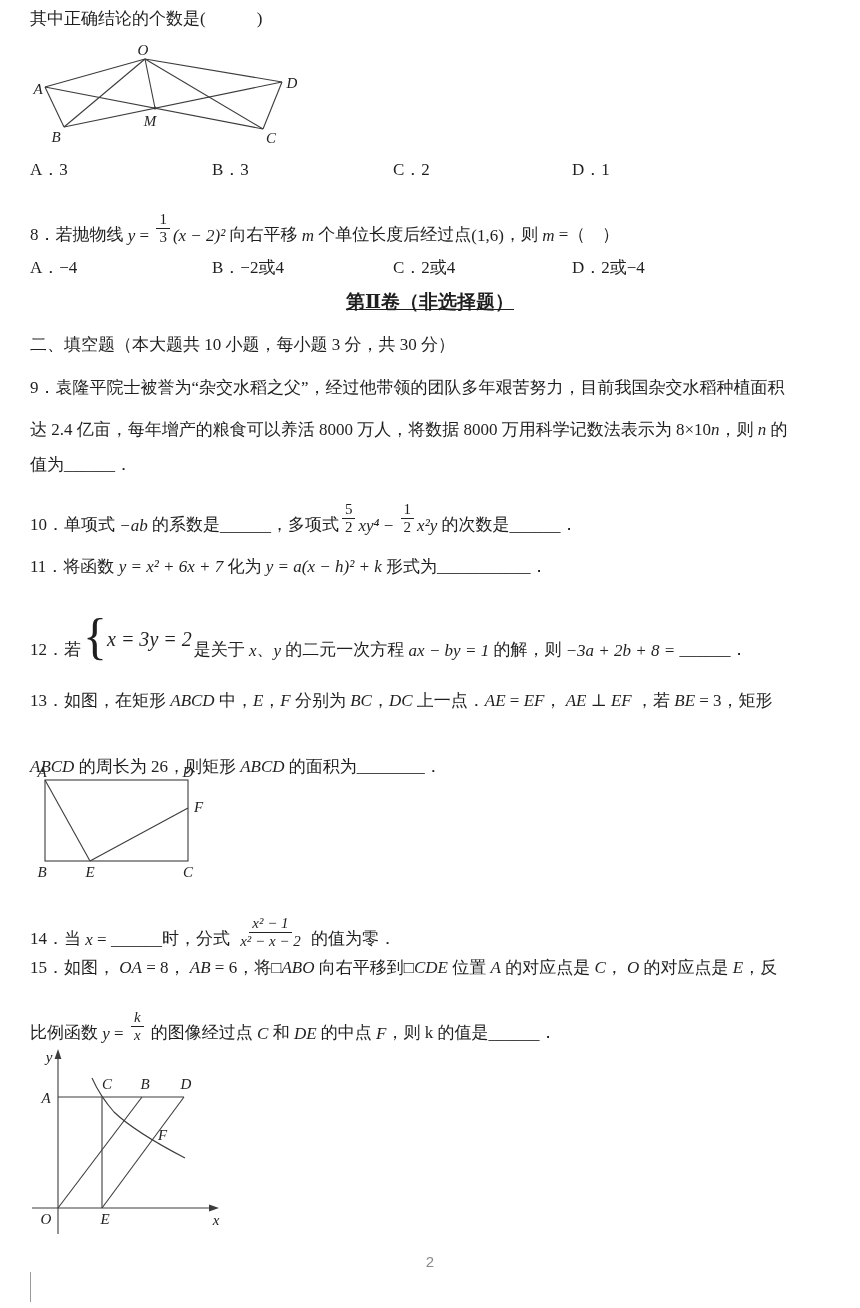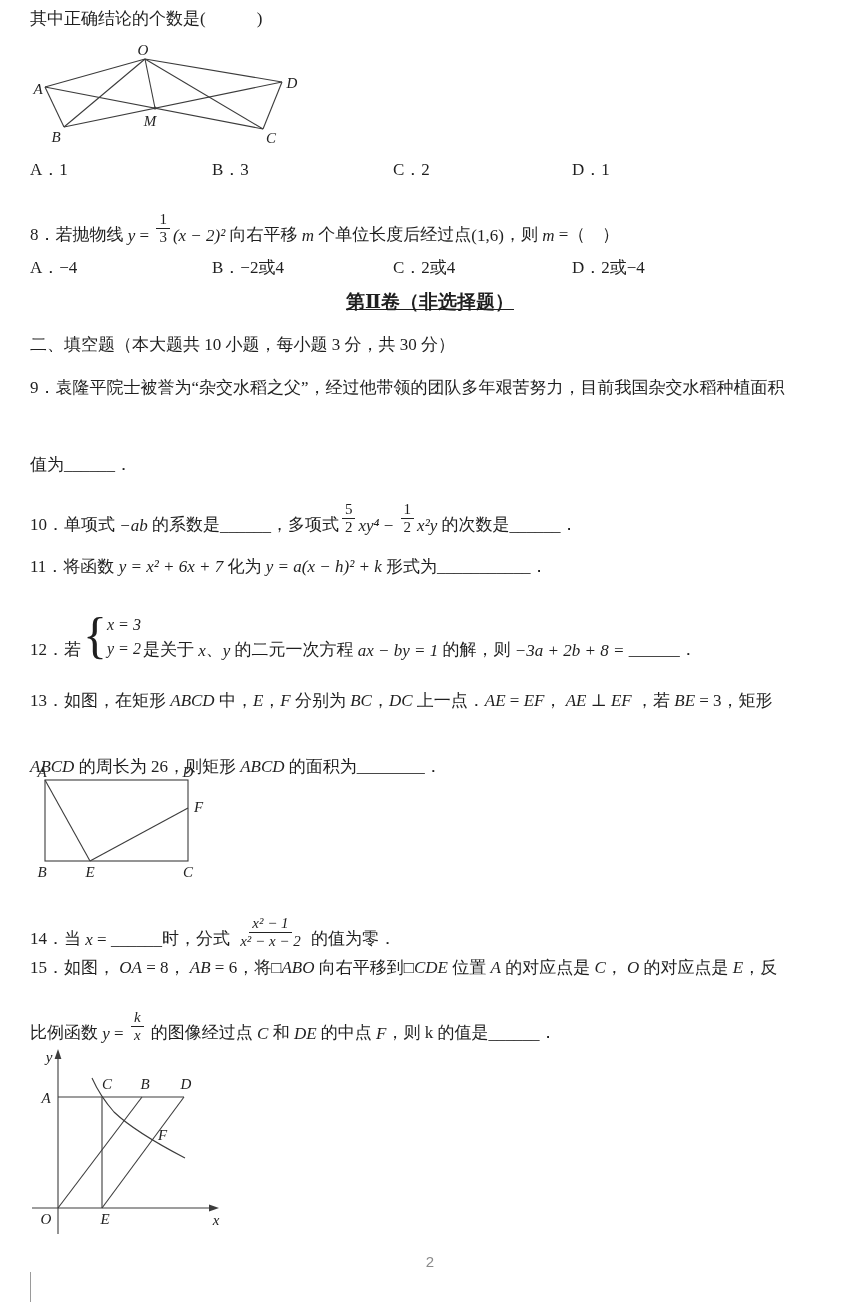--- a/index.html
+++ b/index.html
@@ -10,21 +10,21 @@
   .it{font-style:italic;}
   .center{left:0;width:860px;text-align:center;}
   .bold{font-weight:bold;text-decoration:underline;}
   .opt{position:absolute;font-size:17px;white-space:pre-wrap;}
   .frac{display:inline-flex;flex-direction:column;align-items:center;text-align:center;
         font-size:15px;line-height:1.15;margin:0 3px;}
   .fnum{display:block;padding:0 3px;border-bottom:1.2px solid #222;}
   .fden{display:block;padding:0 3px;}
   .cases{display:inline-flex;align-items:center;margin:0 2px;}
   .brace{font-size:50px;line-height:.9;font-weight:400;transform:translateY(-2px);}
-  .ccol{display:flex;flex-direction:column;font-size:16px;line-height:1.5;}
+  .ccol{display:flex;flex-direction:row;font-size:20px;line-height:1.5;}
   .cline{font-style:italic;}
   svg{position:absolute;overflow:visible;}
   svg line, svg path, svg rect{stroke:#3c3c3c;stroke-width:1.1;fill:none;}
   svg polygon{fill:#3c3c3c;stroke:none;}
   svg text{font-family:"Liberation Serif","DejaVu Serif",serif;font-style:italic;
            font-size:15px;fill:#222;stroke:none;}
   .pagenum{position:absolute;left:0;width:860px;top:1253px;text-align:center;
            font-size:15px;color:#8a8a8a;font-family:"Liberation Sans",sans-serif;}
   .tick{position:absolute;width:1px;height:30px;background:#9a9a9a;top:1272px;}
 </style>
@@ -47,35 +47,36 @@
     <line x1="115" y1="17" x2="125" y2="66"></line>
     <circle cx="125" cy="66" r="1.6" fill="#3c3c3c" stroke="none"></circle>
     <text x="113" y="13" text-anchor="middle">O</text>
     <text x="8" y="52" text-anchor="middle">A</text>
     <text x="26" y="100" text-anchor="middle">B</text>
     <text x="120" y="84" text-anchor="middle">M</text>
     <text x="241" y="101" text-anchor="middle">C</text>
     <text x="262" y="46" text-anchor="middle">D</text>
   </svg>
 
-  <span class="opt" style="left:30px;top:158px">A．1</span>
+  <span class="opt" style="left:30px;top:158px">A．3</span>
   <span class="opt" style="left:212px;top:158px">B．3</span>
   <span class="opt" style="left:393px;top:158px">C．2</span>
   <span class="opt" style="left:572px;top:158px">D．1</span>
 
   <div class="mline" style="top:198px;height:48px"><span>8．若抛物线 </span><span class="it">y</span><span> = </span><span class="frac"><span class="fnum">1</span><span class="fden">3</span></span><span class="it">(x − 2)²</span><span> 向右平移 </span><span class="it">m</span><span> 个单位长度后经过点</span><span>(1,6)</span><span>，则 </span><span class="it">m</span><span> =（　）</span></div>
   <span class="opt" style="left:30px;top:256px">A．−4</span>
   <span class="opt" style="left:212px;top:256px">B．−2或4</span>
   <span class="opt" style="left:393px;top:256px">C．2或4</span>
   <span class="opt" style="left:572px;top:256px">D．2或−4</span>
 
   <div class="line center bold" style="top:291px;font-size:19px">第Ⅱ卷（非选择题）</div>
   <div class="line" style="top:334px">二、填空题（本大题共 10 小题，每小题 3 分，共 30 分）</div>
 
   <div class="line" style="top:377px"><span>9．袁隆平院士被誉为“杂交水稻之父”，经过他带领的团队多年艰苦努力，目前我国杂交水稻种植面积</span></div>
+  <div class="line" style="top:419px"><span>达 2.4 亿亩，每年增产的粮食可以养活 8000 万人，将数据 8000 万用科学记数法表示为 8×10</span><span class="it">n</span><span>，则 </span><span class="it">n</span><span> 的</span></div>
   <div class="line" style="top:454px"><span>值为</span><span>______</span><span>．</span></div>
 
   <div class="mline" style="top:488px;height:48px"><span>10．单项式 </span><span class="it">−ab</span><span> 的系数是</span><span>______</span><span>，多项式</span><span class="frac"><span class="fnum">5</span><span class="fden">2</span></span><span class="it">xy⁴</span><span> − </span><span class="frac"><span class="fnum">1</span><span class="fden">2</span></span><span class="it">x²y</span><span> 的次数是</span><span>______</span><span>．</span></div>
 
   <div class="line" style="top:556px"><span>11．将函数 </span><span class="it">y = x² + 6x + 7</span><span> 化为 </span><span class="it">y = a(x − h)² + k</span><span> 形式为</span><span>___________</span><span>．</span></div>
 
   <div class="mline" style="top:603px;height:58px"><span>12．若</span><span class="cases"><span class="brace">{</span><span class="ccol"><span class="cline">x = 3</span><span class="cline">y = 2</span></span></span><span>是关于 </span><span class="it">x</span><span>、</span><span class="it">y</span><span> 的二元一次方程 </span><span class="it">ax − by = 1</span><span> 的解，则 </span><span class="it">−3a + 2b + 8 =</span><span> ______．</span></div>
 
   <div class="line" style="top:690px"><span>13．如图，在矩形 </span><span class="it">ABCD</span><span> 中，</span><span class="it">E</span><span>，</span><span class="it">F</span><span> 分别为 </span><span class="it">BC</span><span>，</span><span class="it">DC</span><span> 上一点．</span><span class="it">AE</span><span> = </span><span class="it">EF</span><span>， </span><span class="it">AE</span><span> ⊥ </span><span class="it">EF</span><span> ，若 </span><span class="it">BE</span><span> = 3，矩形</span></div>
   <div class="line" style="top:756px"><span class="it">ABCD</span><span> 的周长为 26，则矩形 </span><span class="it">ABCD</span><span> 的面积为</span><span>________</span><span>．</span></div>

